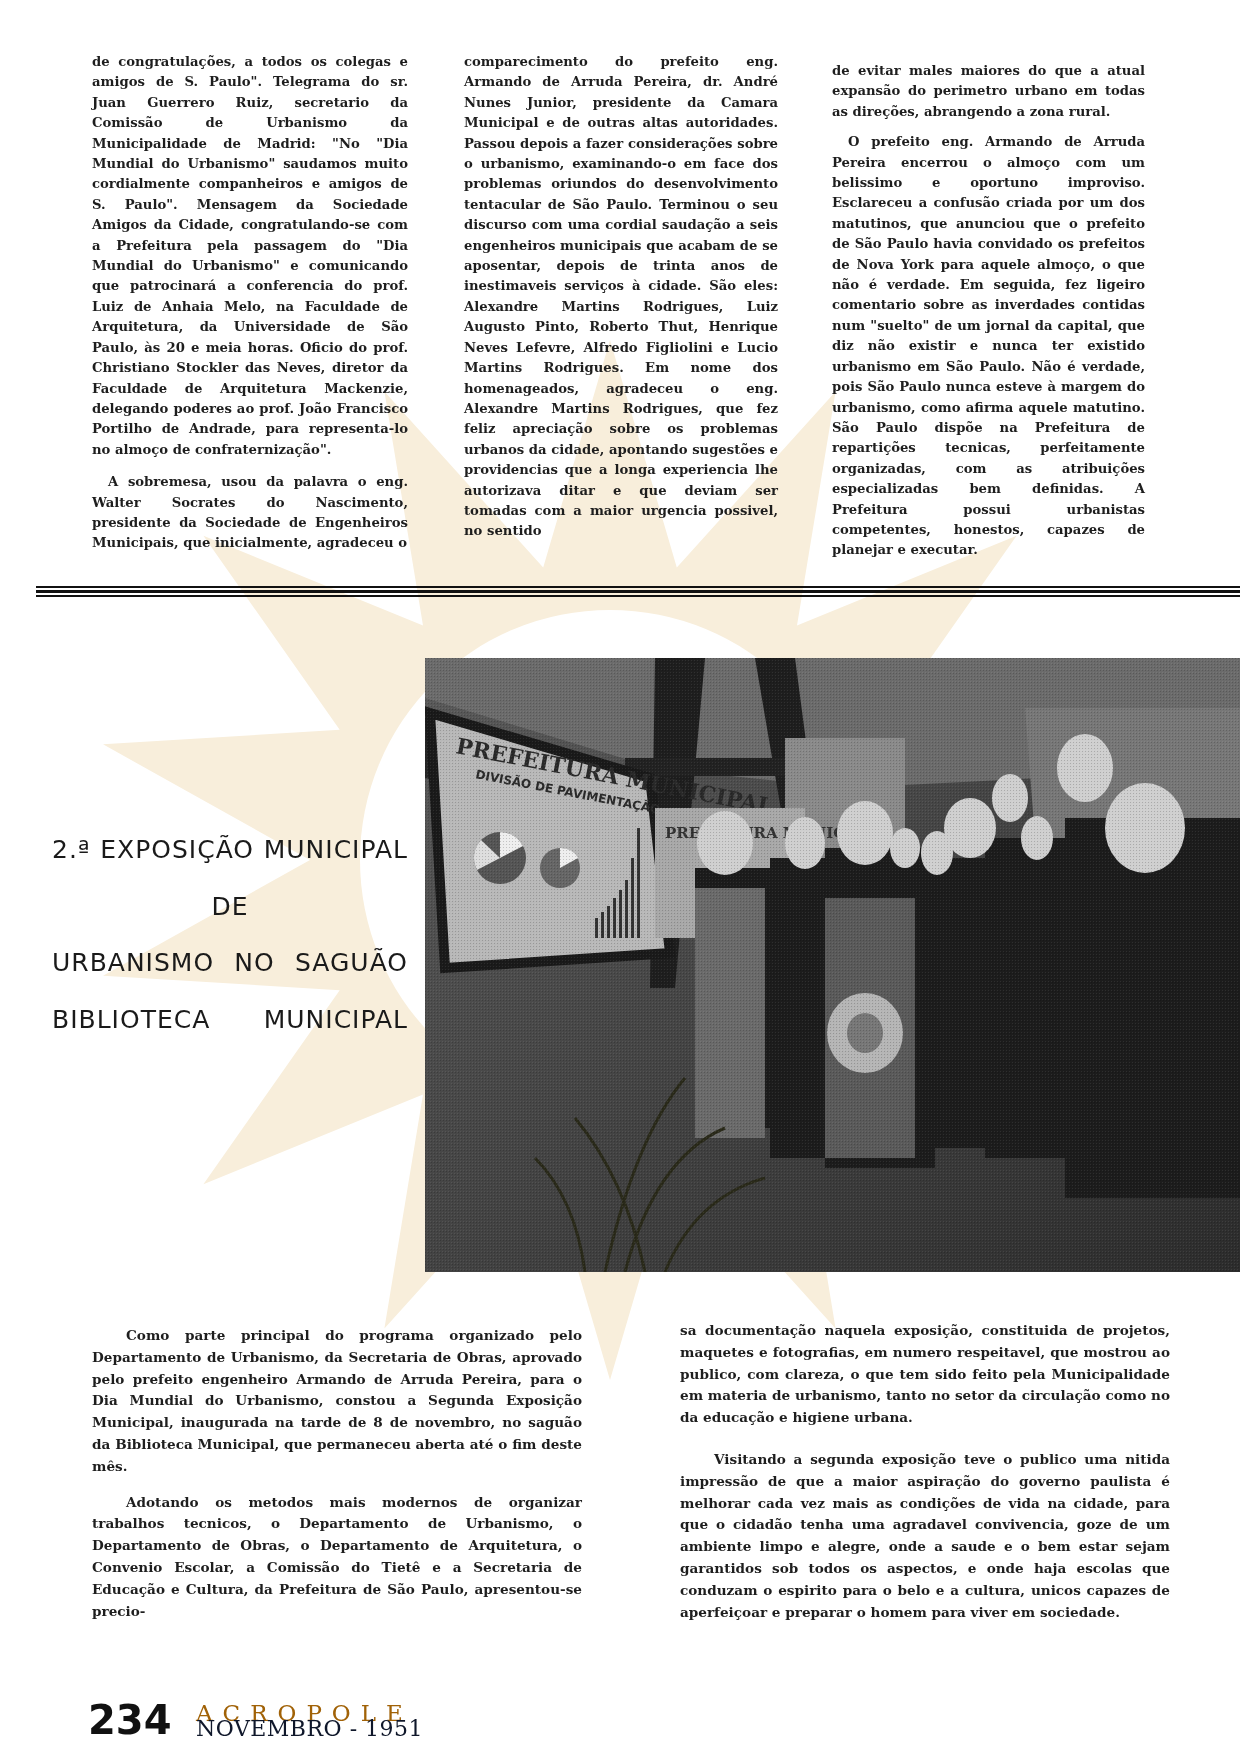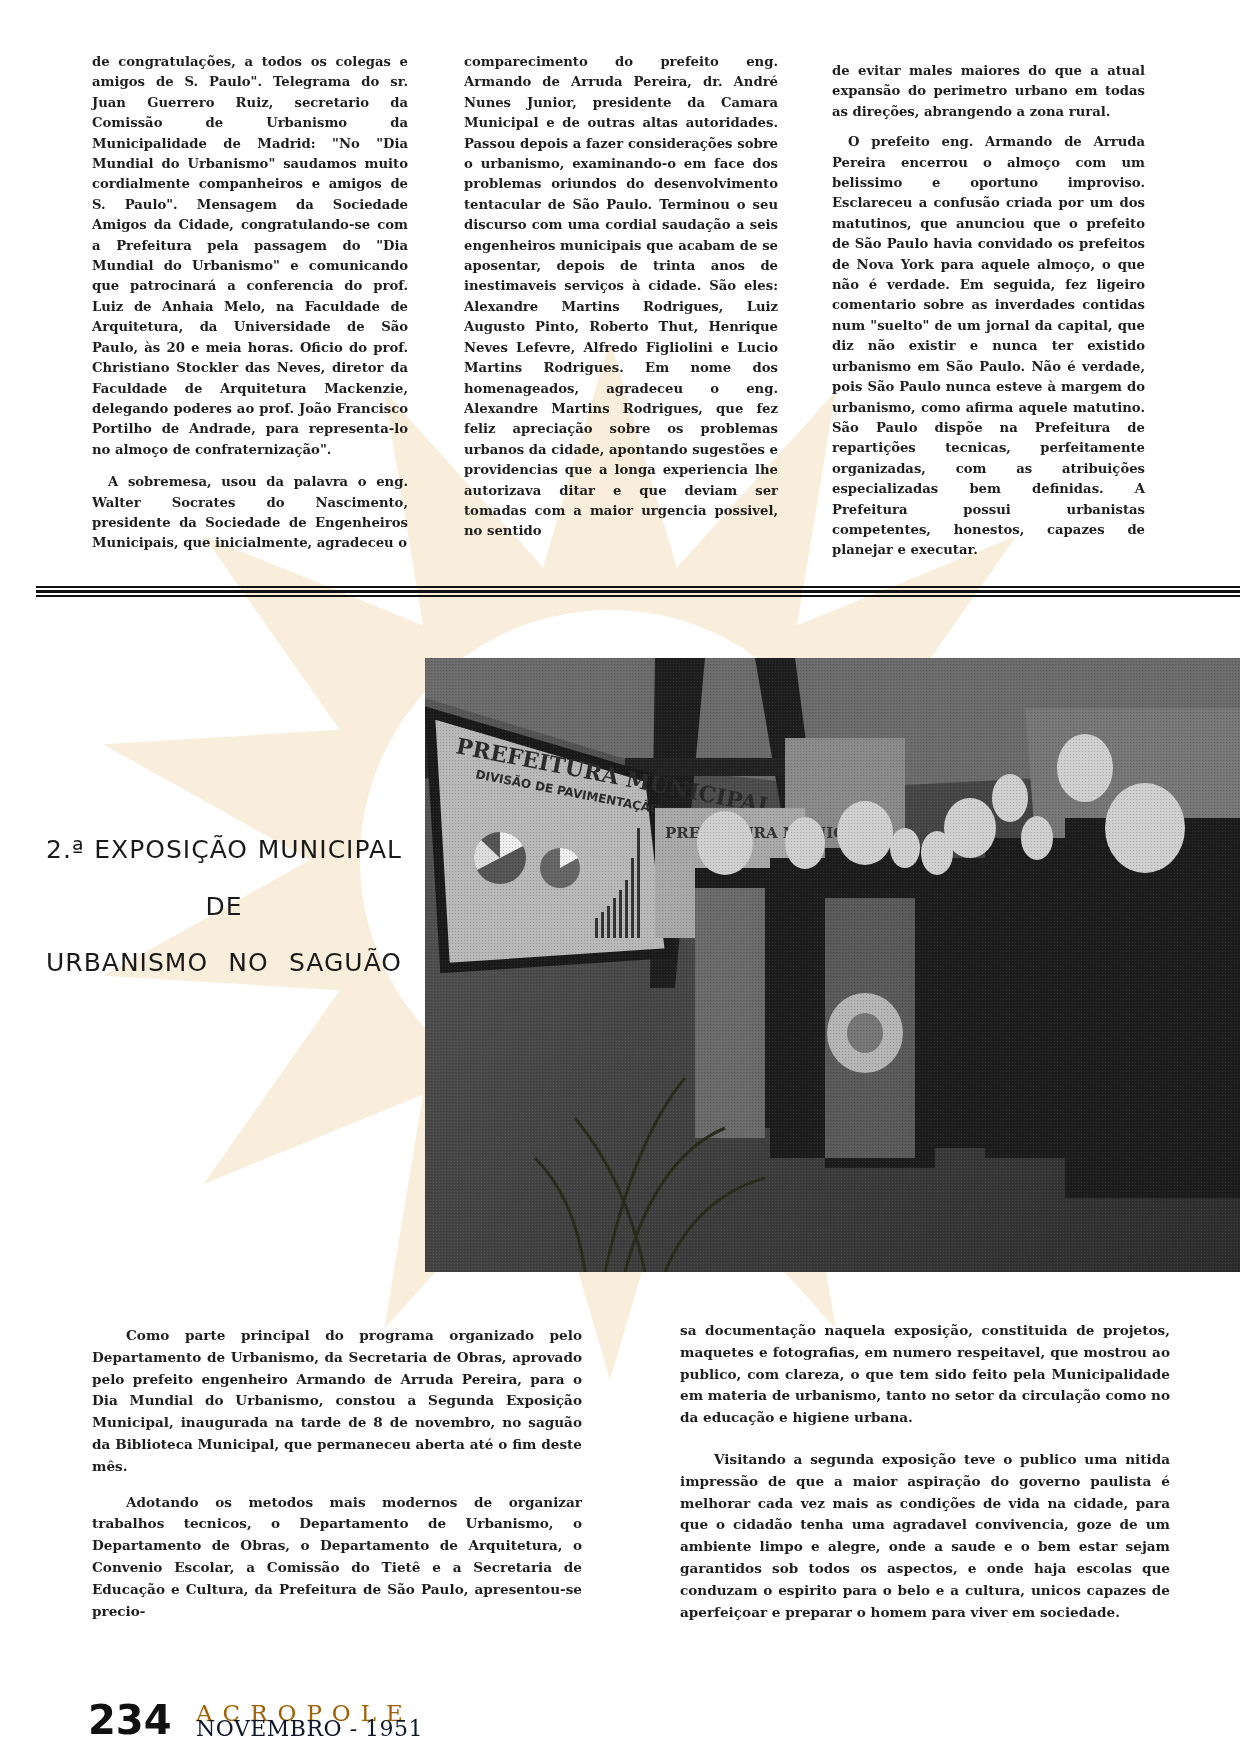--- a/index.html
+++ b/index.html
@@ -21,21 +21,21 @@
   .col.c2 { left: 464px; top: 52px; width: 314px; }
   .col.c3 { left: 832px; top: 61px; width: 313px; }
   .col.c3 p + p { margin-top: 10px; }
 
   .rule { position: absolute; z-index: 2; left: 36px; width: 1204px; background: #111; }
   .rule.r1 { top: 586px; height: 2px; }
   .rule.r2 { top: 590px; height: 3px; }
   .rule.r3 { top: 595px; height: 1.5px; }
 
   .headline {
-    position: absolute; z-index: 2; left: 46px; top: 822px; width: 356px;
+    position: absolute; z-index: 2; left: 52px; top: 822px; width: 356px;
     font-family: "DejaVu Sans", sans-serif; font-weight: normal;
     font-size: 25px; line-height: 56.5px; letter-spacing: 1px;
     color: #1a1a1a; text-align: center;
   }
   .headline div { white-space: nowrap; }
   .headline .full { text-align: justify; text-align-last: justify; }
 
   .photo {
     position: absolute; z-index: 2; left: 425px; top: 658px; width: 815px; height: 614px;
     background: #4a4a4a; overflow: hidden;
@@ -87,20 +87,21 @@
 </div>
 
 <div class="rule r1"></div>
 <div class="rule r2"></div>
 <div class="rule r3"></div>
 
 <div class="headline">
   <div class="full">2.ª EXPOSIÇÃO MUNICIPAL</div>
   <div>DE</div>
   <div class="full">URBANISMO NO SAGUÃO</div>
+  <div class="full">BIBLIOTECA MUNICIPAL</div>
 </div>
 
 <div class="photo">
   <svg viewBox="0 0 815 614" preserveAspectRatio="none">
     <defs>
       <pattern id="grain" width="3" height="3" patternUnits="userSpaceOnUse">
         <rect width="3" height="3" fill="transparent"></rect>
         <rect width="1" height="1" fill="rgba(0,0,0,0.18)"></rect>
         <rect x="2" y="2" width="1" height="1" fill="rgba(255,255,255,0.08)"></rect>
       </pattern>

